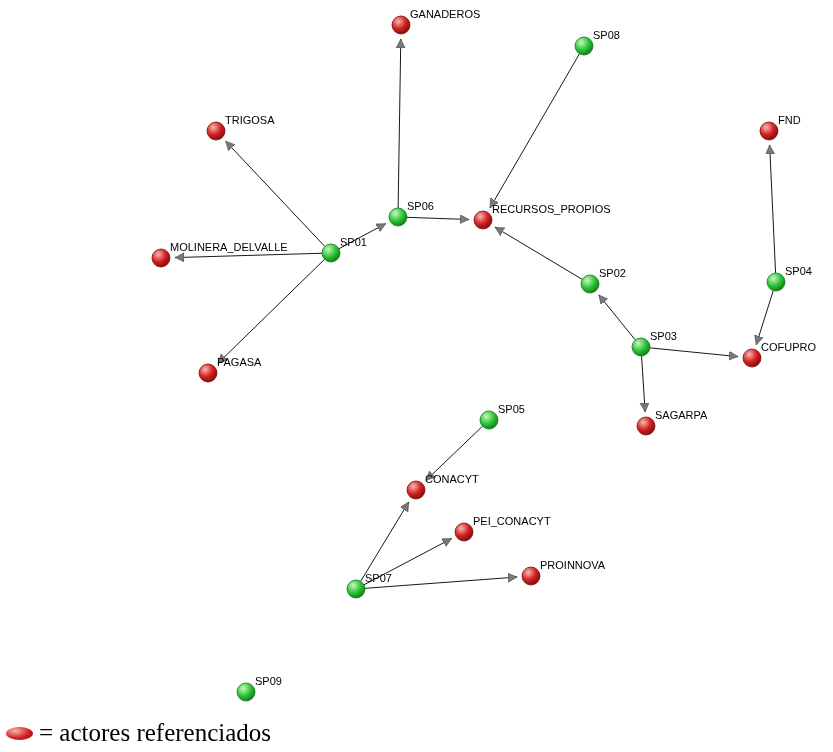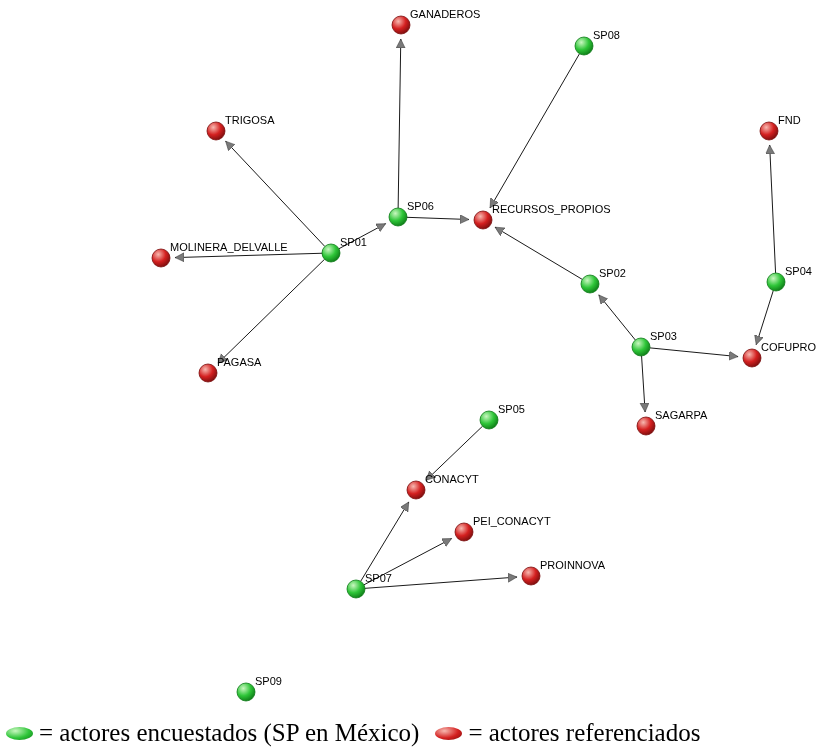--- a/index.html
+++ b/index.html
@@ -127,21 +127,17 @@
       <circle cx="531" cy="576" r="9" fill="url(#grad-referenced)" stroke="#7a0d0d" stroke-width="0.8"></circle>
       <text x="540" y="569" fill="#000000">PROINNOVA</text>
       <circle cx="356" cy="589" r="9" fill="url(#grad-surveyed)" stroke="#0d7a16" stroke-width="0.8"></circle>
       <text x="365" y="582" fill="#000000">SP07</text>
       <circle cx="246" cy="692" r="9" fill="url(#grad-surveyed)" stroke="#0d7a16" stroke-width="0.8"></circle>
       <text x="255" y="685" fill="#000000">SP09</text>
     </svg>
 
   <div id="legend">
     <div class="legend-item">
-      <span class="swatch" style="background: radial-gradient(at 35% 30%, rgb(201, 247, 192) 0%, rgb(46, 197, 56) 55%, rgb(13, 122, 22) 100%);"></span>
-      <span>= actores encuestados (SP en México)</span>
-    </div>
-    <div class="legend-item">
       <span class="swatch" style="background: radial-gradient(at 35% 30%, rgb(247, 184, 176) 0%, rgb(212, 32, 32) 55%, rgb(122, 13, 13) 100%);"></span>
       <span>= actores referenciados</span>
     </div>
   </div>
 </div>
 
 </body></html>

